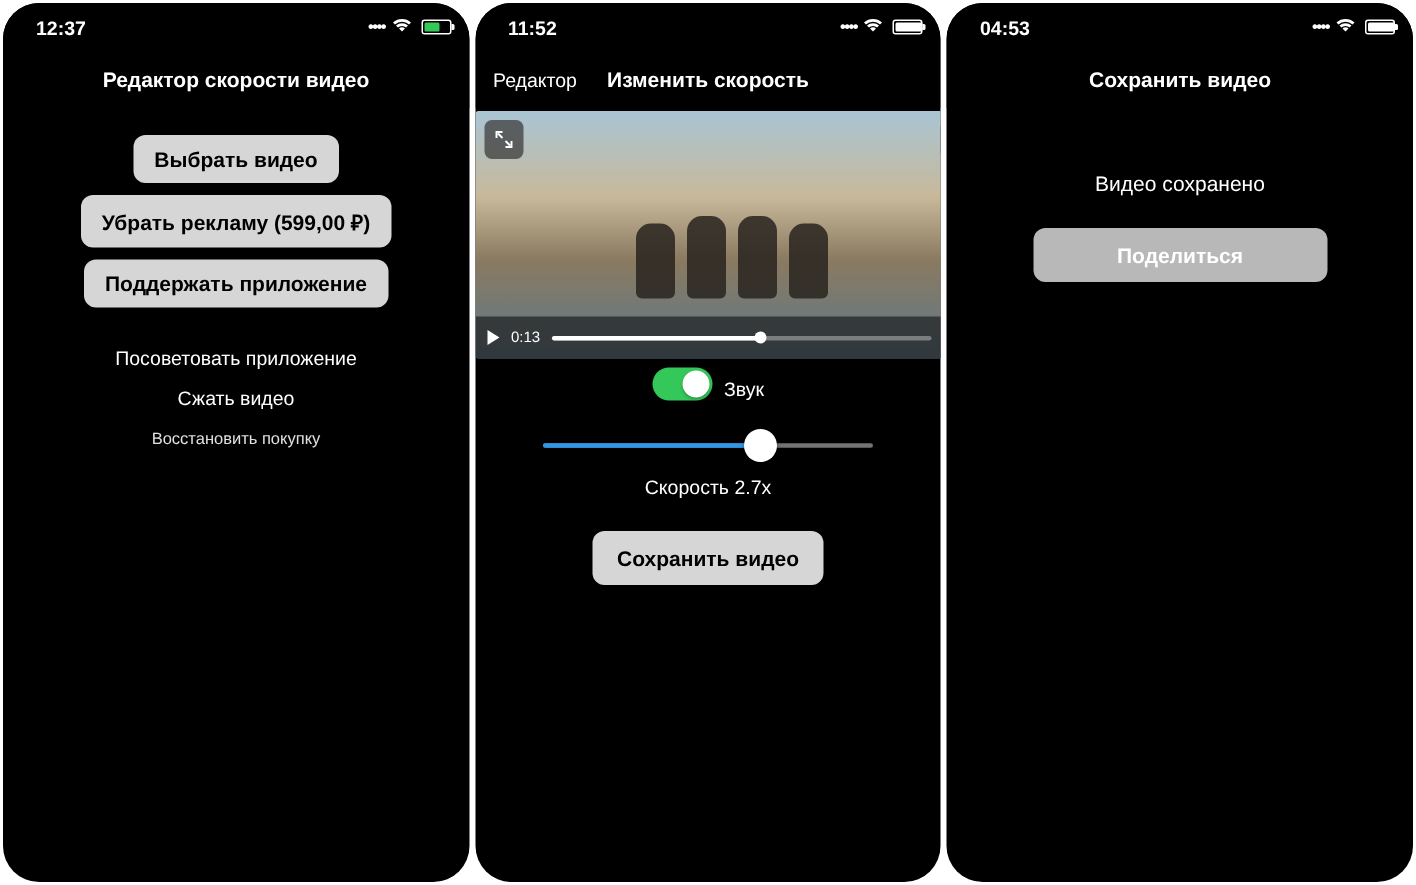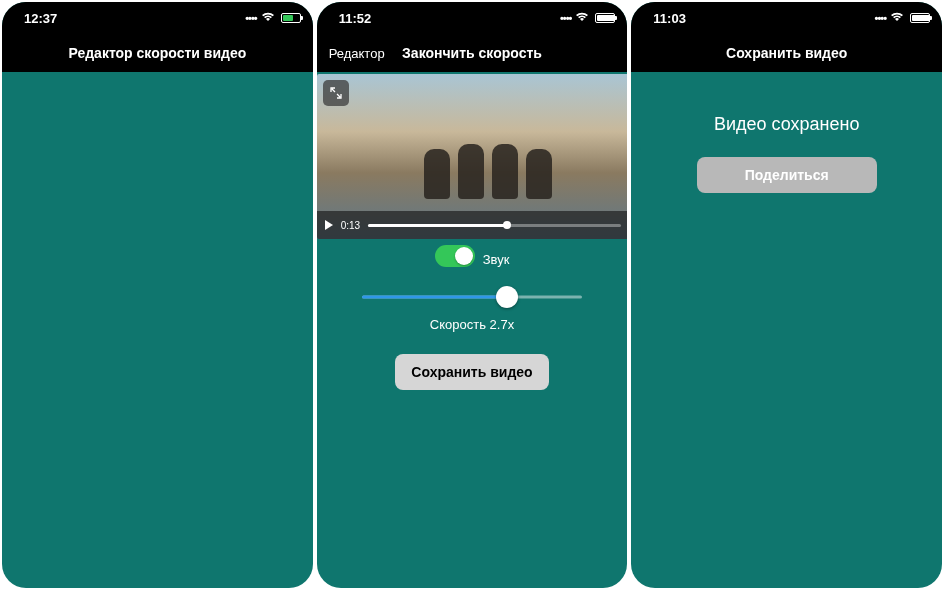--- a/index.html
+++ b/index.html
@@ -9,21 +9,21 @@
     background: #fff;
     font-family: -apple-system, Helvetica, Arial, sans-serif;
     display: flex;
     gap: 4px;
     padding: 2px;
   }
   .phone {
     flex: 1;
     height: 586px;
     border-radius: 24px;
-    background: #0f766e;
+    background: #000000;
     overflow: hidden;
     position: relative;
     display: flex;
     flex-direction: column;
   }
   .status-bar {
     height: 32px;
     background: #000;
     color: #fff;
     display: flex;
@@ -64,21 +64,21 @@
     background: #d6d6d6;
     color: #000;
     border: none;
     border-radius: 8px;
     padding: 8px 14px;
     font-size: 14px;
     font-weight: 600;
     margin: 4px 0;
     cursor: pointer;
   }
-  .btn-wide { width: 180px; text-align: center; padding: 10px 0; font-size: 14px; }
+  .btn-wide { width: 196px; text-align: center; padding: 10px 0; font-size: 14px; }
   .link {
     color: #fff;
     font-size: 13px;
     margin: 6px 0;
     cursor: pointer;
   }
   .link.small { font-size: 11px; color: #e0e0e0; margin-top: 8px; }
   .video-box {
     width: 342px;
     height: 165px;
@@ -151,21 +151,21 @@
     width: 220px;
     height: 24px;
     position: relative;
     margin-top: 12px;
     cursor: pointer;
   }
   .slider-track { position: absolute; left: 0; right: 0; top: 50%; height: 3px; transform: translateY(-50%); background: rgba(255,255,255,0.45); border-radius: 2px; }
   .slider-fill { position: absolute; left: 0; top: 50%; height: 3px; width: 66%; background: #2f97e8; transform: translateY(-50%); border-radius: 2px; }
   .slider-thumb { position: absolute; left: 66%; top: 50%; width: 22px; height: 22px; background: #fff; border-radius: 50%; transform: translate(-50%,-50%); box-shadow: 0 1px 3px rgba(0,0,0,0.4); }
   .speed-label { color: #fff; font-size: 13px; margin-top: 8px; text-align: center; }
-  .saved-text { color: #fff; font-size: 18px; margin: 28px 0 18px; }
+  .saved-text { color: #fff; font-size: 14px; margin: 28px 0 18px; }
   .battery {
     width: 20px; height: 10px; border: 1px solid #fff; border-radius: 2px; position: relative; margin-left: 2px;
   }
   .battery::after { content: ''; position: absolute; right: -3px; top: 2px; width: 2px; height: 4px; background: #fff; border-radius: 0 1px 1px 0; }
   .battery .fill { position: absolute; left: 1px; top: 1px; bottom: 1px; background: #fff; border-radius: 1px; }
   .battery.charging .fill { background: #34c759; width: 60%; }
   .battery.full .fill { width: 100%; }
   .wifi { display: inline-block; }
 </style>
 </head>
@@ -183,41 +183,50 @@
           </svg>
       </span>
       <span class="battery charging">
           <span class="fill"></span>
         </span>
     </span>
   </div>
   <div class="header">
     <span>Редактор скорости видео</span>
   </div>
+  <div class="content">
+    <button class="btn">Выбрать видео</button>
+    <button class="btn">Убрать рекламу (599,00 ₽)</button>
+    <button class="btn">Поддержать приложение</button>
+    <div style="height:16px"></div>
+    <div class="link">Посоветовать приложение</div>
+    <div class="link">Сжать видео</div>
+    <div class="link small">Восстановить покупку</div>
+  </div>
 </div>
 
 <div class="phone">
   <div class="status-bar">
     <span class="time">11:52</span>
     <span class="spacer"></span>
     <span class="indicators">
       <span>••••</span>
       <span class="wifi">
         <svg width="14" height="10" viewBox="0 0 14 10">
             <path d="M7 9 L5 7 A3 3 0 0 1 9 7 Z M3 5 A6 6 0 0 1 11 5 L9.7 6.3 A4 4 0 0 0 4.3 6.3 Z M1 3 A9 9 0 0 1 13 3 L11.7 4.3 A7 7 0 0 0 2.3 4.3 Z" fill="#fff"></path>
           </svg>
       </span>
       <span class="battery full">
           <span class="fill"></span>
         </span>
     </span>
   </div>
   <div class="header">
     <span class="left">Редактор</span>
-    <span>Закончить скорость</span>
+    <span>Изменить скорость</span>
   </div>
   <div class="content" style="padding-top:0">
     <div class="video-box">
       <div class="silhouettes">
         <div class="sil"></div>
           <div class="sil"></div>
           <div class="sil"></div>
           <div class="sil"></div>
       </div>
       <div class="video-overlay-btn tl">
@@ -253,21 +262,21 @@
       <div class="slider-thumb"></div>
     </div>
     <div class="speed-label">Скорость 2.7x</div>
     <div style="height:18px"></div>
     <button class="btn" style="padding:10px 16px">Сохранить видео</button>
   </div>
 </div>
 
 <div class="phone">
   <div class="status-bar">
-    <span class="time">11:03</span>
+    <span class="time">04:53</span>
     <span class="spacer"></span>
     <span class="indicators">
       <span>••••</span>
       <span class="wifi">
         <svg width="14" height="10" viewBox="0 0 14 10">
             <path d="M7 9 L5 7 A3 3 0 0 1 9 7 Z M3 5 A6 6 0 0 1 11 5 L9.7 6.3 A4 4 0 0 0 4.3 6.3 Z M1 3 A9 9 0 0 1 13 3 L11.7 4.3 A7 7 0 0 0 2.3 4.3 Z" fill="#fff"></path>
           </svg>
       </span>
       <span class="battery full">
           <span class="fill"></span>

